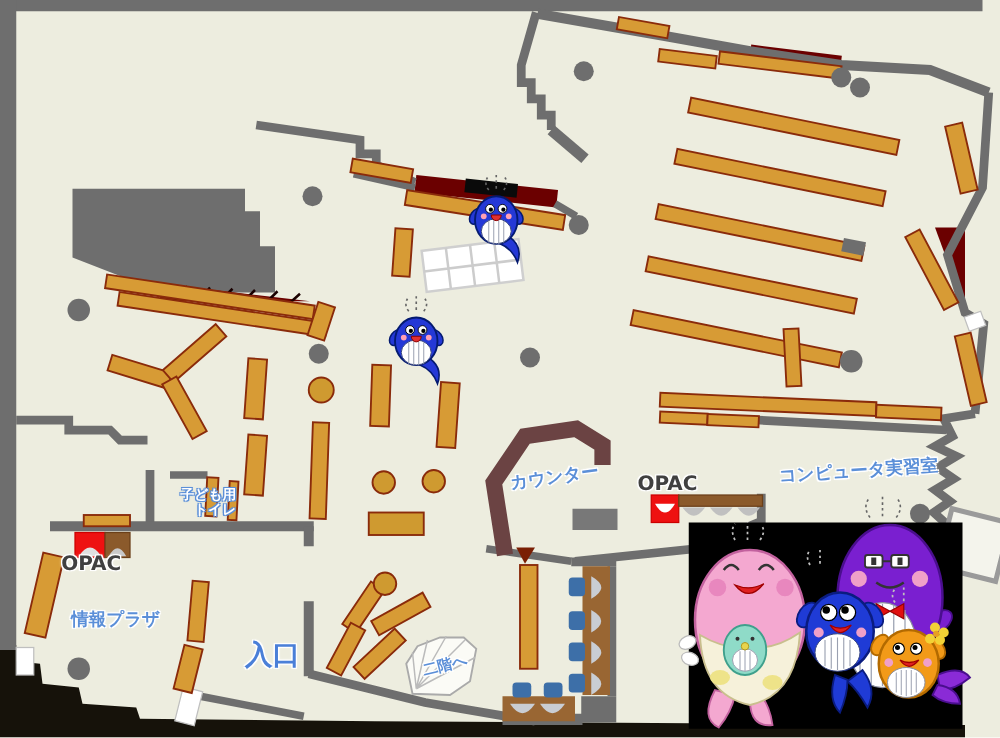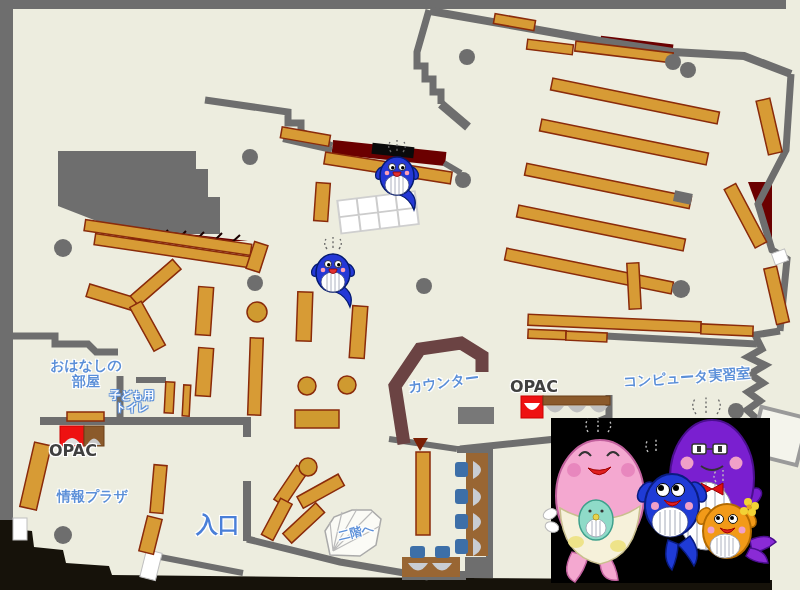--- a/index.html
+++ b/index.html
@@ -312,25 +312,21 @@
     </g>
 
     <g>
       <ellipse cx="550" cy="514" rx="7" ry="5" fill="#FFF" stroke="#BBB" stroke-width="1" transform="rotate(-25 550 514)"></ellipse>
       <ellipse cx="552" cy="527" rx="7" ry="5" fill="#FFF" stroke="#BBB" stroke-width="1" transform="rotate(20 552 527)"></ellipse>
     </g>
     <path class="spout" d="M696,414 Q690,406 695,399 M706,413 Q706,404 706,397 M717,414 Q723,406 718,399"></path>
   </g>
 </svg>
 
-<div class="lbl center" style="left:40px;top:358px;width:92px;font-size:14px;">
-  <span>おはなしの</span><br>
-  <span>部屋</span>
-</div>
-<div class="lbl white center" style="left:104px;top:390px;width:56px;font-size:11px;">
+<div class="lbl white center" style="left:133px;top:390px;width:56px;font-size:11px;text-align:right;">
   <span>子ども用</span><br>
   <span>トイレ</span>
 </div>
 <div class="lbl red" style="left:49px;top:442px;font-size:16px;">OPAC</div>
 <div class="lbl" style="left:57px;top:489px;font-size:14px;">情報プラザ</div>
 <div class="lbl" style="left:184px;top:513px;font-size:22px;color:#4A7FD8;margin-left:12px;">入口</div>
 <div class="lbl" style="left:408px;top:375px;font-size:14px;transform:rotate(-8deg);">カウンター</div>
 <div class="lbl red" style="left:510px;top:378px;font-size:16px;">OPAC</div>
 <div class="lbl" style="left:623px;top:370px;font-size:14px;transform:rotate(-4deg);">コンピュータ実習室</div>
 <div class="lbl" style="left:338px;top:526px;font-size:12px;transform:rotate(-14deg);">二階へ</div>

